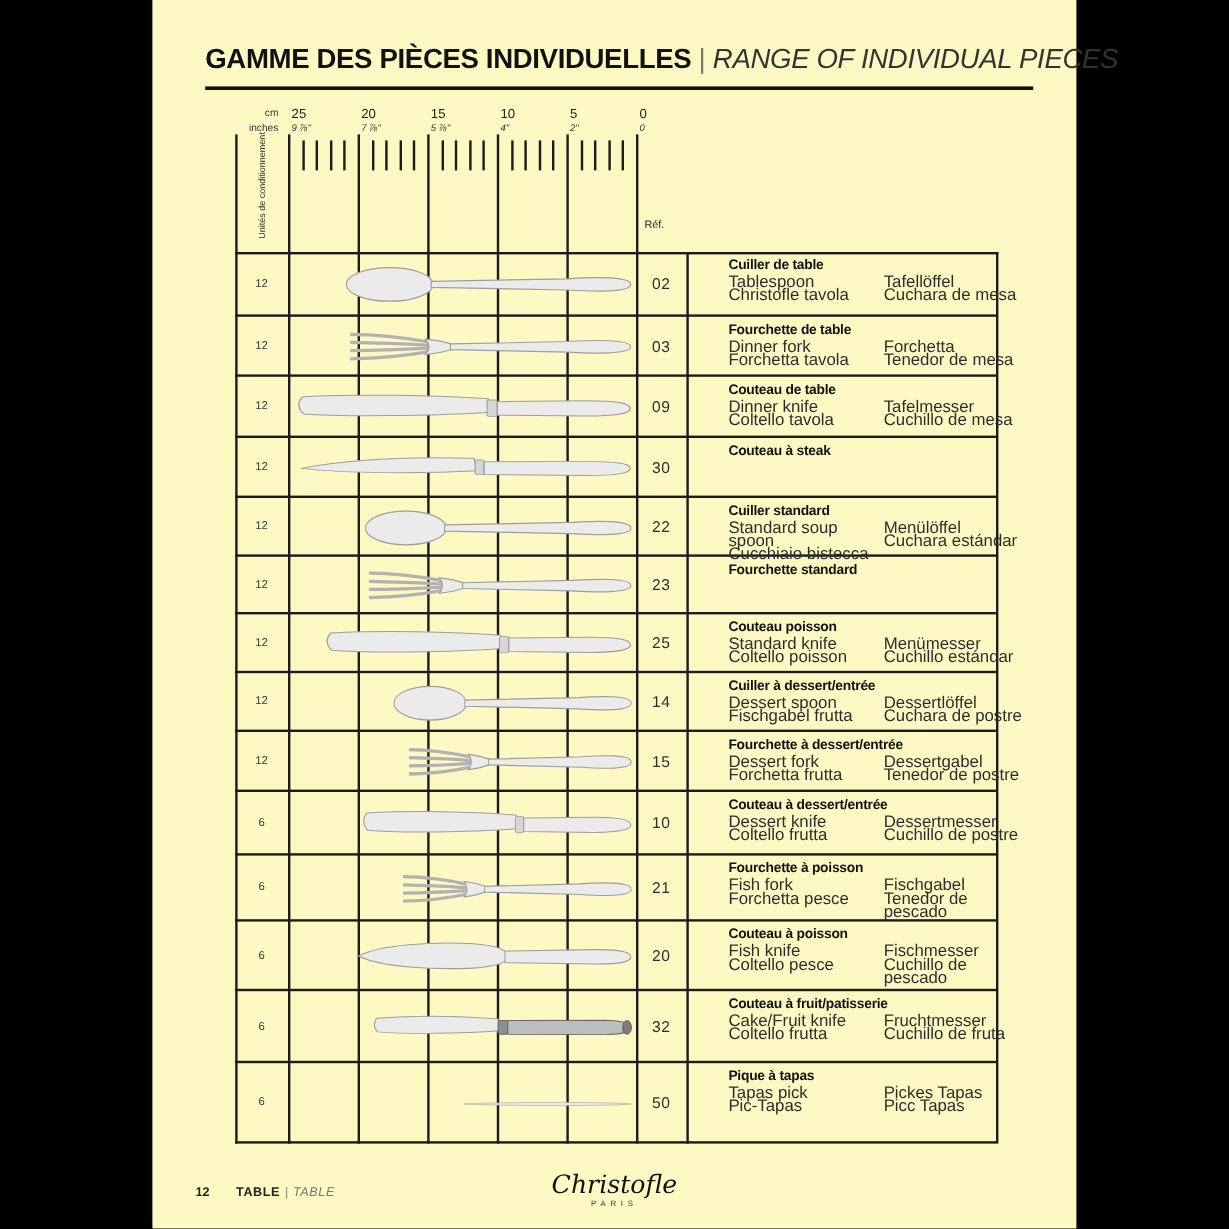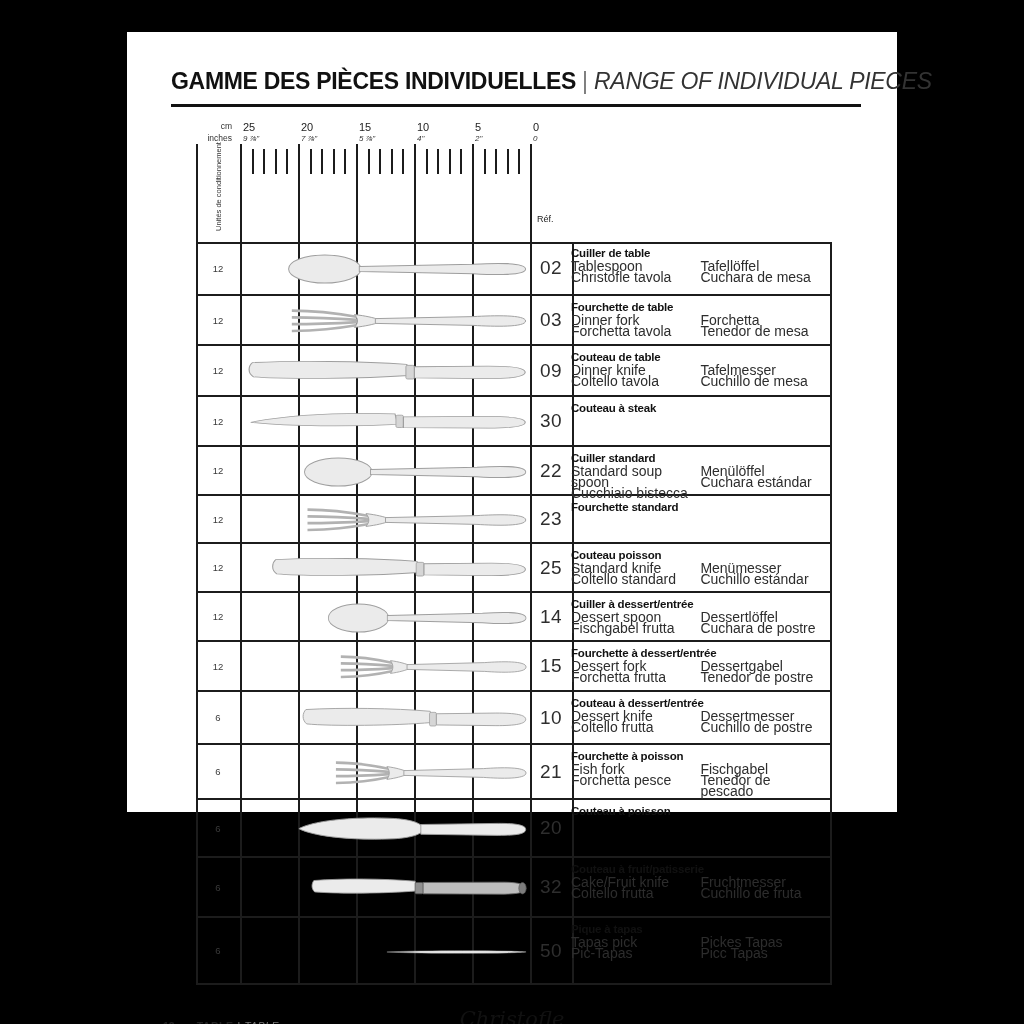--- a/index.html
+++ b/index.html
@@ -1,18 +1,18 @@
 <!DOCTYPE html>
 <html><head>
 <meta charset="utf-8">
 <style>
   html,body{margin:0;padding:0;background:#000;}
   .stage{position:relative;width:1024px;height:1024px;background:#000;overflow:hidden;
          font-family:"Liberation Sans",sans-serif;}
-  .page{position:absolute;left:127px;top:0;width:770px;height:780px;background:#ffffff;margin-top:32px;}
+  .page{position:absolute;left:127px;top:0;width:770px;height:1024px;background:#fef9c3;}
   .margin-bar{position:absolute;top:0;width:127px;height:1024px;background:#000;}
 
   
   .title{position:absolute;left:44px;top:36px;width:690px;padding-bottom:9px;
          border-bottom:3px solid #111;white-space:nowrap;}
   .title .fr{font-size:23px;font-weight:bold;color:#111;letter-spacing:-0.3px;}
   .title .sep{font-size:23px;color:#777;font-weight:400;padding:0 6px;}
   .title .en{font-size:23px;font-style:italic;font-weight:500;color:#333;letter-spacing:-0.3px;}
 
   
@@ -25,22 +25,22 @@
   .ref-header{position:absolute;font-size:9px;color:#222;}
   .qty-header{position:absolute;width:110px;text-align:center;font-size:7.5px;line-height:9px;
               color:#333;transform:rotate(-90deg);}
 
   
   .row{position:absolute;left:0;width:634px;border-bottom:2px solid #1c1c1c;box-sizing:border-box;}
   .qty{position:absolute;left:0;top:0;height:100%;width:44px;display:flex;align-items:center;
        justify-content:center;font-size:9.5px;color:#3a3a3a;}
   .utensil{position:absolute;z-index:3;}
   .refnum{position:absolute;left:334px;top:0;height:100%;width:42px;display:flex;align-items:center;
-          justify-content:center;font-size:19px;color:#2e2e2e;letter-spacing:0.5px;}
-  .desc{position:absolute;left:364px;top:0;width:258px;height:100%;box-sizing:border-box;
+          justify-content:center;font-size:13px;color:#2e2e2e;letter-spacing:0.5px;}
+  .desc{position:absolute;left:400px;top:0;width:258px;height:100%;box-sizing:border-box;
         padding:5px 0 0 11px;}
   .desc .name{font-size:11.5px;font-weight:bold;color:#111;letter-spacing:-0.2px;margin-bottom:2px;}
   .desc .langs{display:flex;}
   .desc .lcol{font-size:14px;color:#2d2d2d;line-height:11px;}
   .desc .lcol.c1{width:132px;}
   .desc .lcol.c2{width:120px;}
 
   
   .footer-left{position:absolute;left:36px;top:988px;font-size:10.5px;color:#222;white-space:nowrap;}
   .footer-left .pg{font-weight:bold;margin-right:22px;}
@@ -236,21 +236,21 @@
             <path d="M9,6.5 C55,3.5 125,4.5 172,9 L174,25 C125,29.5 42,30.5 10,27 C3.5,21 4.5,11.5 9,6.5 Z" fill="#ebebeb" stroke="#9e9e9e" stroke-width="1.2"></path>
      <rect x="171" y="10.5" width="9" height="19.5" rx="2" fill="#d6d6d6" stroke="#9e9e9e" stroke-width="1"></rect>
      <path d="M180,12.5 L258,11.5 C284,11.5 297,14 297,20.5 C297,27 284,29.5 258,29.5 L180,28.5 Z" fill="#ebebeb" stroke="#9e9e9e" stroke-width="1.2"></path>
           </svg>
     <div class="refnum">25</div>
     <div class="desc">
       <div class="name">Couteau poisson</div>
       <div class="langs">
         <div class="lcol c1">
                 <div>Standard knife</div>
-                <div>Coltello standard</div>
+                <div>Coltello poisson</div>
               </div>
         <div class="lcol c2">
                 <div>Menümesser</div>
                 <div>Cuchillo estándar</div>
               </div>
       </div>
     </div>
   </div>
         <div class="row" style="left:69px;top:561px;height:49px">
     <div class="qty">12</div>
@@ -347,20 +347,30 @@
   </div>
         <div class="row" style="left:69px;top:768px;height:58px">
     <div class="qty">6</div>
     <svg class="utensil" style="left:99px;top:14px" width="233" height="30" viewBox="0 0 300 40" preserveAspectRatio="none">
             <path d="M5,19.5 C28,7 85,3.5 128,6 C150,7.5 164,12.5 166,20 C164,27 150,31.5 128,33 C85,35 28,32 5,19.5 Z" fill="#ebebeb" stroke="#9e9e9e" stroke-width="1.2"></path>
      <path d="M162,14 L262,12.5 C286,12.5 297,15 297,20.5 C297,26.5 286,28.5 262,28.5 L162,27 Z" fill="#ebebeb" stroke="#9e9e9e" stroke-width="1.2"></path>
           </svg>
     <div class="refnum">20</div>
     <div class="desc">
       <div class="name">Couteau à poisson</div>
+      <div class="langs">
+        <div class="lcol c1">
+                <div>Fish knife</div>
+                <div>Coltello pesce</div>
+              </div>
+        <div class="lcol c2">
+                <div>Fischmesser</div>
+                <div>Cuchillo de pescado</div>
+              </div>
+      </div>
     </div>
   </div>
         <div class="row" style="left:69px;top:826px;height:60px">
     <div class="qty">6</div>
     <svg class="utensil" style="left:112px;top:17px" width="220" height="26" viewBox="0 0 300 40" preserveAspectRatio="none">
             <path d="M8,8.5 C48,5 102,5.5 146,9.5 L148,24.5 C104,28.5 42,29 9,26 C4,20.5 5,13 8,8.5 Z" fill="#ebebeb" stroke="#9e9e9e" stroke-width="1.2"></path>
      <rect x="146" y="11.5" width="11" height="17.5" rx="2" fill="#8f8f8f" stroke="#555" stroke-width="1"></rect>
      <path d="M157,11.5 L268,11 C288,11.5 297,14.5 297,20.5 C297,26.5 288,29 268,29.5 L157,29 Z" fill="#bdbdbd" stroke="#6a6a6a" stroke-width="1.2"></path>
      <ellipse cx="292.5" cy="20.3" rx="5" ry="8.8" fill="#7d7d7d" stroke="#555" stroke-width="1"></ellipse>
           </svg>

